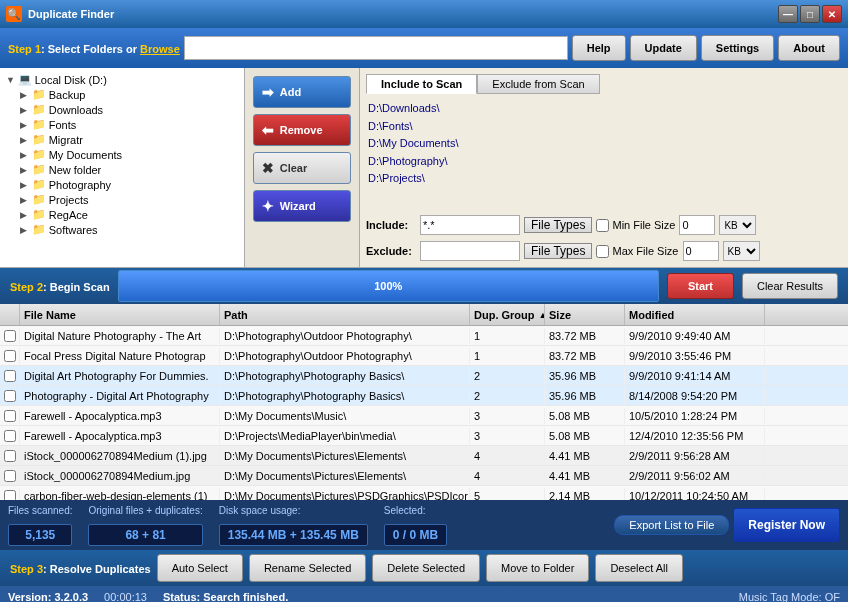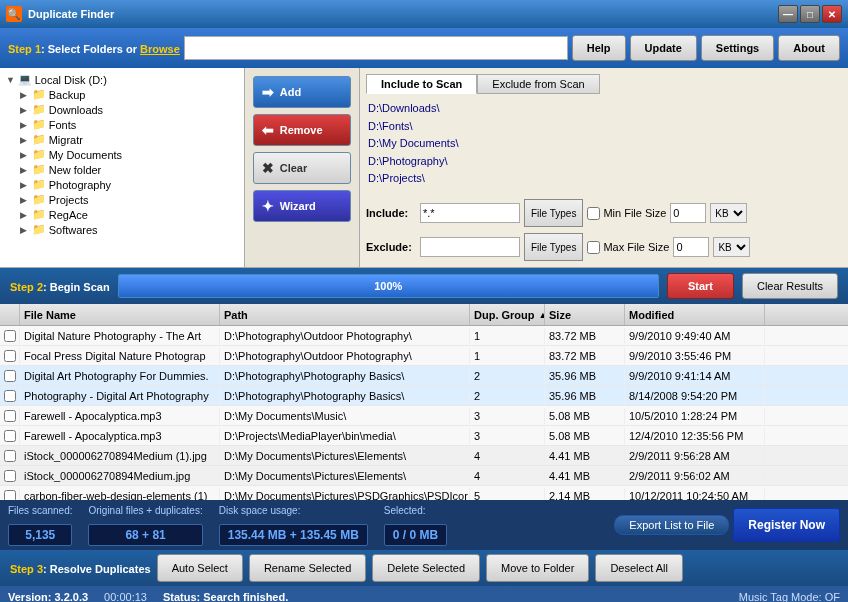--- a/index.html
+++ b/index.html
@@ -104,42 +104,42 @@
       cursor: pointer;
       font-size: 11px;
       background: linear-gradient(to bottom, #f0f0f0, #d8d8d8);
     }
     .tab-btn.active { background: white; border-bottom: 1px solid white; font-weight: bold; }
     .include-paths { flex: 1; font-size: 11px; line-height: 1.6; color: #000080; padding: 2px; }
     .include-row { display: flex; align-items: center; gap: 4px; margin-top: 2px; }
     .include-label { width: 50px; font-weight: bold; }
     .include-input { width: 100px; height: 20px; border: 1px solid #aaa; padding: 0 2px; }
     .file-types-btn {
-      height: 28px;
+      height: 16px;
       padding: 0 6px;
       border: 1px solid #888;
       background: linear-gradient(to bottom, #f0f0f0, #d8d8d8);
       cursor: pointer;
-      font-size: 10px;
+      font-size: 12px;
     }
     .checkbox-label { display: flex; align-items: center; gap: 3px; font-size: 10px; white-space: nowrap; }
     .size-input { width: 36px; height: 20px; border: 1px solid #aaa; padding: 0 2px; }
     .kb-select { height: 20px; border: 1px solid #aaa; font-size: 10px; }
 
     .progress-row {
       background: linear-gradient(to bottom, #2060a0, #1a4a80);
       height: 36px;
       display: flex;
       align-items: center;
       padding: 0 10px;
       gap: 8px;
     }
     .progress-bar-outer {
       flex: 1;
-      height: 24px;
+      height: 32px;
       background: #0a2050;
       border: 1px solid #4488cc;
       border-radius: 2px;
       overflow: hidden;
       position: relative;
     }
     .progress-bar-inner {
       height: 100%;
       background: linear-gradient(to bottom, #5599ff, #2266cc);
       display: flex;

